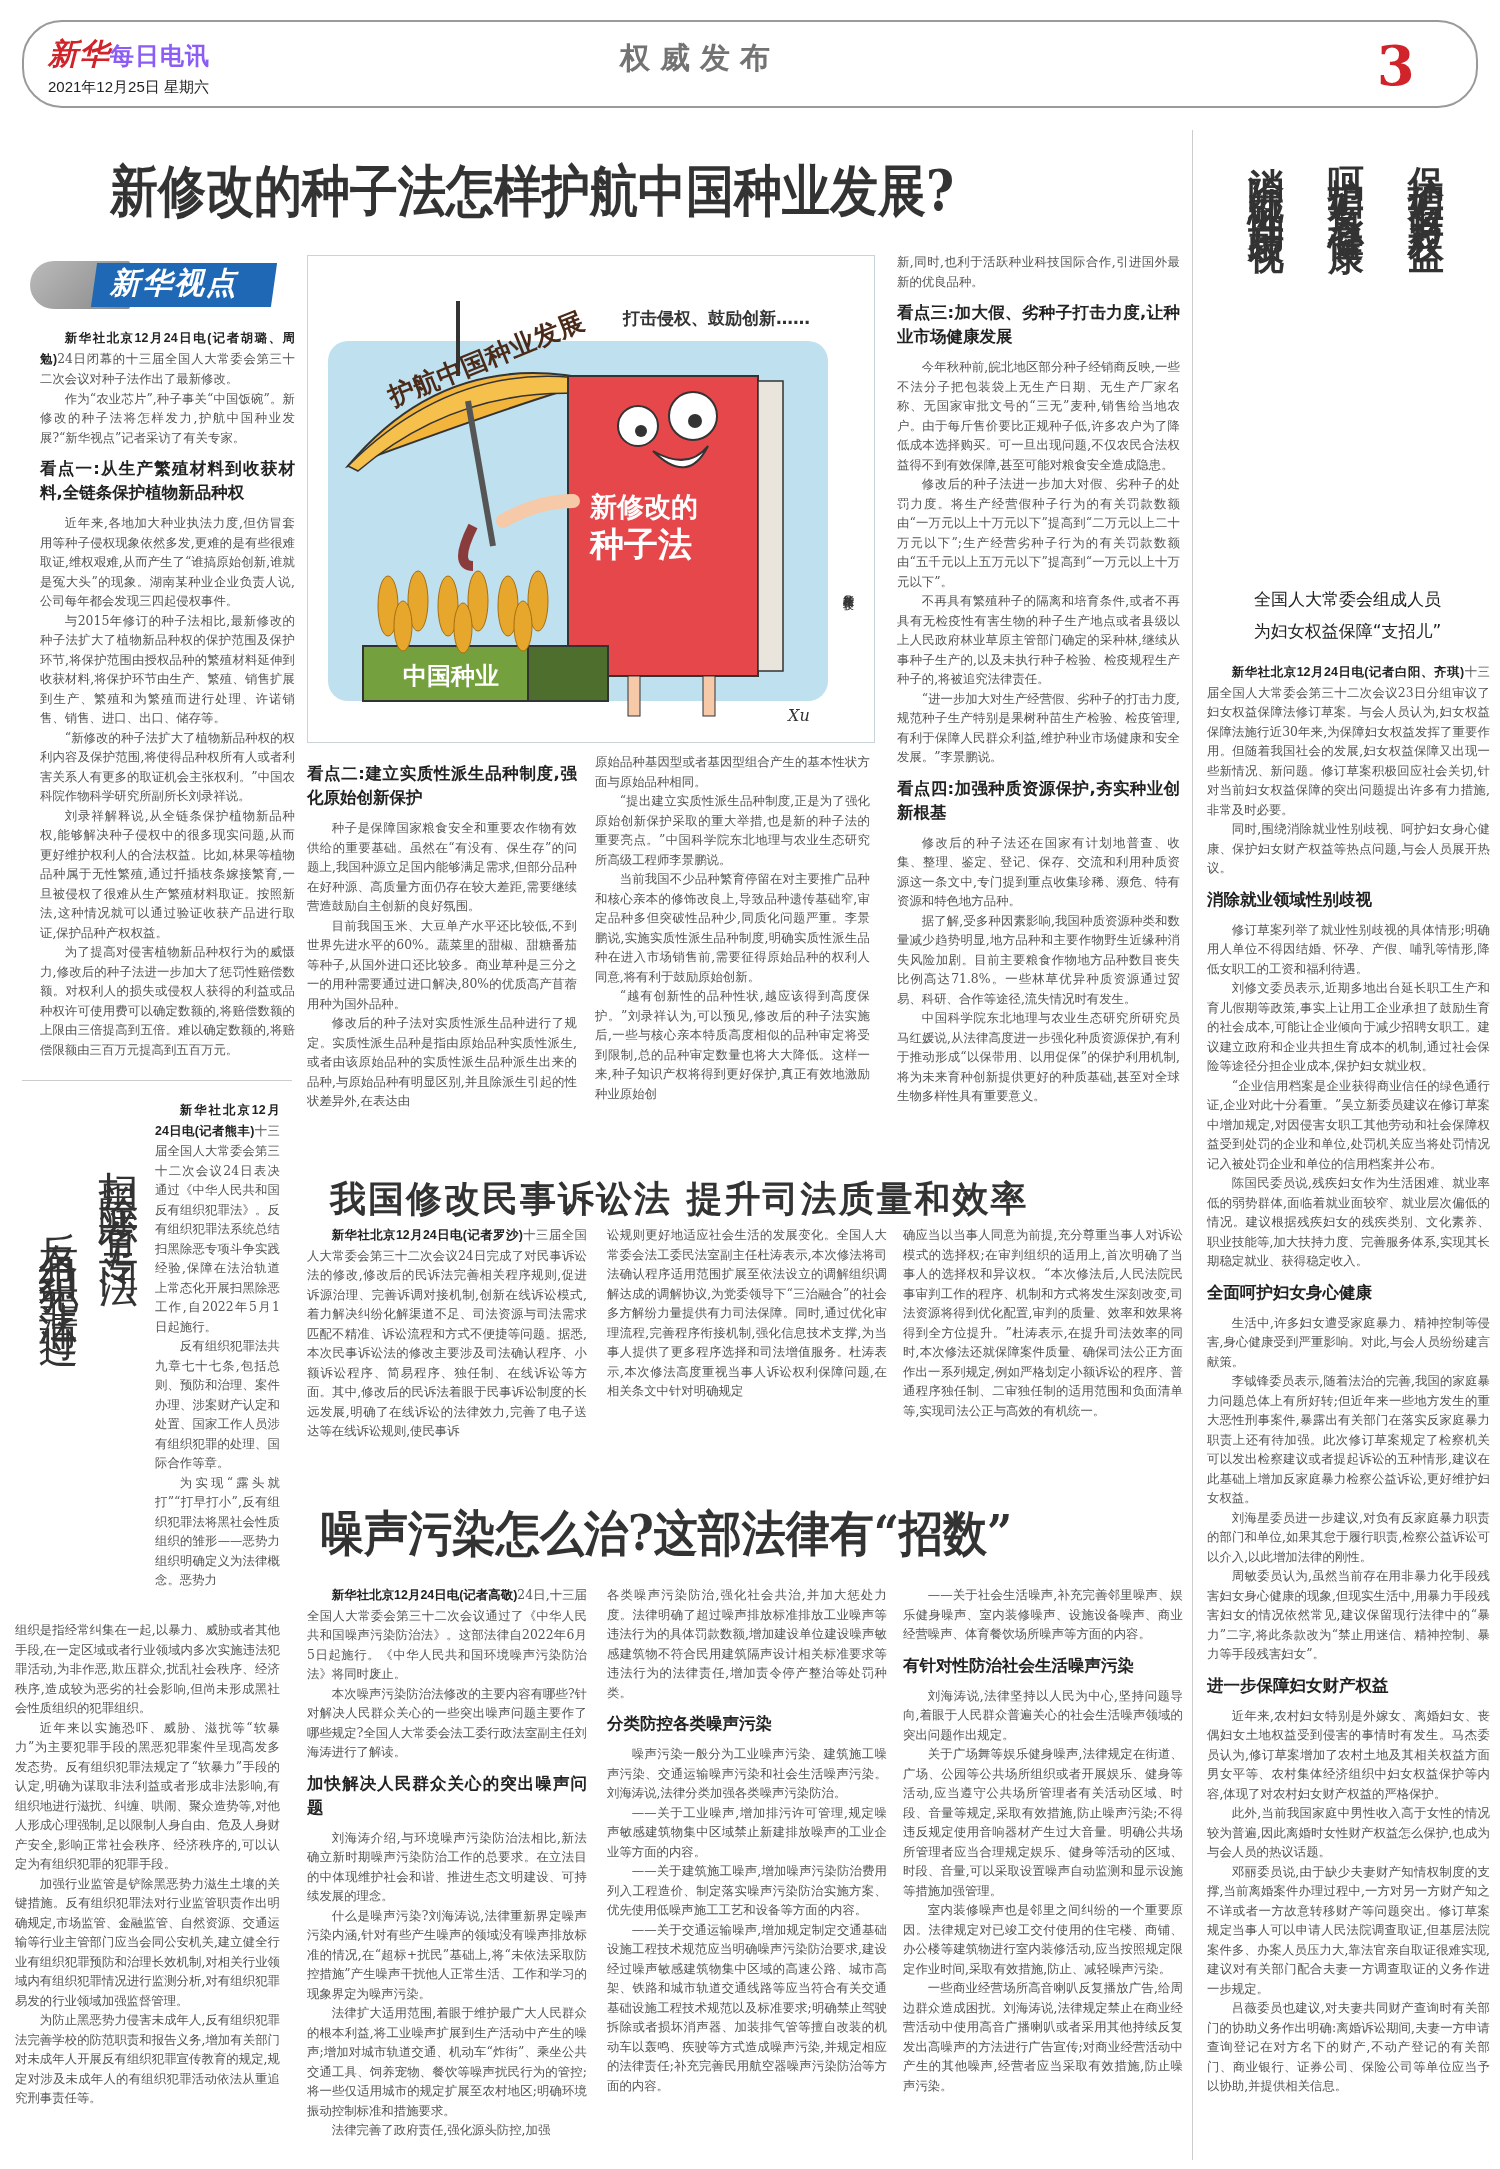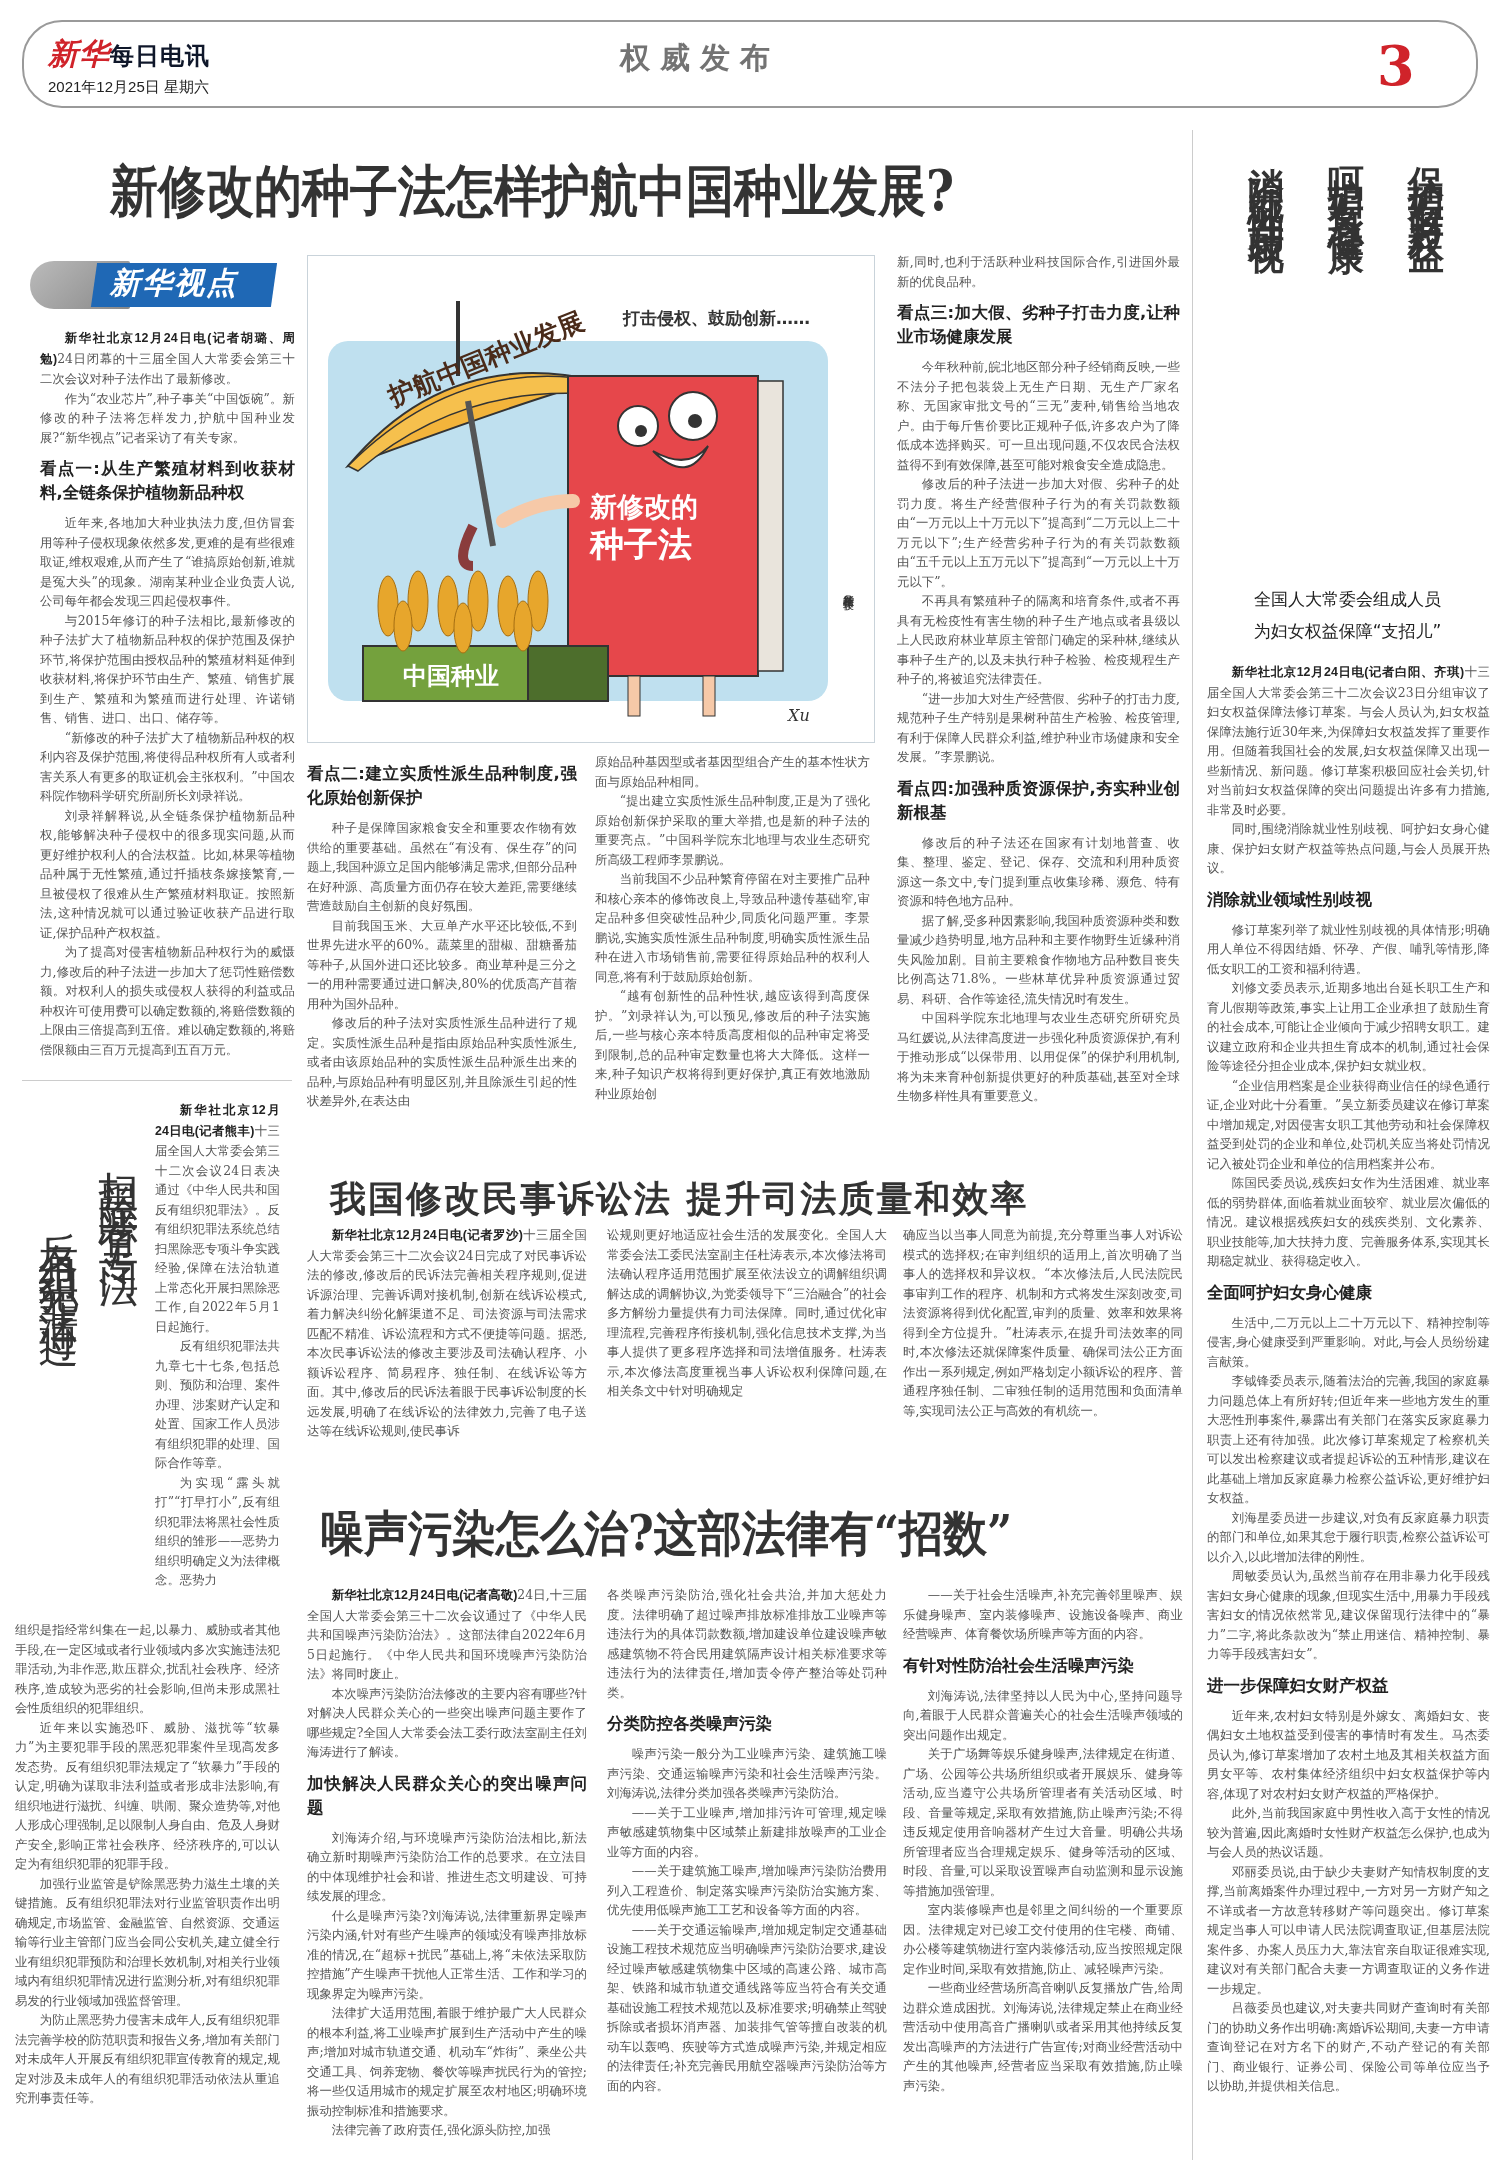--- a/index.html
+++ b/index.html
@@ -1,20 +1,20 @@
 <!DOCTYPE html>
 <html><head>
 <meta charset="utf-8">
 <style>
 *{box-sizing:border-box;margin:0;padding:0}
 body{width:1500px;height:2169px;background:#fff;font-family:"DejaVu Serif","Liberation Serif",serif;color:#333;position:relative;overflow:hidden}
 .abs{position:absolute}
 .masthead{left:22px;top:20px;width:1456px;height:88px;border:2px solid #9a9a9a;border-radius:40px;background:#fff}
 .logo{left:48px;top:34px;color:#d0232a;font-size:30px;font-weight:bold;font-style:italic;letter-spacing:1px}
-.logo .sub{font-style:normal;font-size:24px;color:#0f172a}
+.logo .sub{font-style:normal;font-size:24px;color:#8b5cf6}
 .date{left:48px;top:78px;font-family:"Liberation Sans",sans-serif;font-size:15px;color:#222}
 .section{left:620px;top:38px;font-size:30px;font-weight:bold;color:#737373;letter-spacing:10px}
 .pagenum{left:1377px;top:34px;font-size:54px;font-weight:bold;color:#d0232a}
 .headline{font-weight:bold;color:#333;font-family:"DejaVu Serif",serif}
 .h1{left:110px;top:160px;font-size:48px;letter-spacing:0px;transform:scaleY(1.15)}
 .col{font-size:12.4px;line-height:19.5px;color:#555;text-align:justify}
 .col p{text-indent:2em}
 .col .lead{color:#222;font-weight:bold;font-family:"Liberation Sans",sans-serif}
 .subhead{font-family:"DejaVu Sans",sans-serif;font-weight:bold;font-size:16.5px;color:#222;line-height:24px;margin:10px 0 8px}
 .subhead.center{text-align:left}
@@ -133,21 +133,21 @@
 </div>
 <div class="abs col" style="left:1207px;top:662px;width:283px;">
   <p><span class="lead">新华社北京12月24日电(记者白阳、齐琪)</span><span>十三届全国人大常委会第三十二次会议23日分组审议了妇女权益保障法修订草案。与会人员认为,妇女权益保障法施行近30年来,为保障妇女权益发挥了重要作用。但随着我国社会的发展,妇女权益保障又出现一些新情况、新问题。修订草案积极回应社会关切,针对当前妇女权益保障的突出问题提出许多有力措施,非常及时必要。</span></p>
   <p>同时,围绕消除就业性别歧视、呵护妇女身心健康、保护妇女财产权益等热点问题,与会人员展开热议。</p>
   <div class="subhead center">消除就业领域性别歧视</div>
   <p>修订草案列举了就业性别歧视的具体情形;明确用人单位不得因结婚、怀孕、产假、哺乳等情形,降低女职工的工资和福利待遇。</p>
   <p>刘修文委员表示,近期多地出台延长职工生产和育儿假期等政策,事实上让用工企业承担了鼓励生育的社会成本,可能让企业倾向于减少招聘女职工。建议建立政府和企业共担生育成本的机制,通过社会保险等途径分担企业成本,保护妇女就业权。</p>
   <p>“企业信用档案是企业获得商业信任的绿色通行证,企业对此十分看重。”吴立新委员建议在修订草案中增加规定,对因侵害女职工其他劳动和社会保障权益受到处罚的企业和单位,处罚机关应当将处罚情况记入被处罚企业和单位的信用档案并公布。</p>
   <p>陈国民委员说,残疾妇女作为生活困难、就业率低的弱势群体,面临着就业面较窄、就业层次偏低的情况。建议根据残疾妇女的残疾类别、文化素养、职业技能等,加大扶持力度、完善服务体系,实现其长期稳定就业、获得稳定收入。</p>
   <div class="subhead center">全面呵护妇女身心健康</div>
-  <p>生活中,二万元以上二十万元以下、精神控制等侵害,身心健康受到严重影响。对此,与会人员纷纷建言献策。</p>
+  <p>生活中,许多妇女遭受家庭暴力、精神控制等侵害,身心健康受到严重影响。对此,与会人员纷纷建言献策。</p>
   <p>李钺锋委员表示,随着法治的完善,我国的家庭暴力问题总体上有所好转;但近年来一些地方发生的重大恶性刑事案件,暴露出有关部门在落实反家庭暴力职责上还有待加强。此次修订草案规定了检察机关可以发出检察建议或者提起诉讼的五种情形,建议在此基础上增加反家庭暴力检察公益诉讼,更好维护妇女权益。</p>
   <p>刘海星委员进一步建议,对负有反家庭暴力职责的部门和单位,如果其怠于履行职责,检察公益诉讼可以介入,以此增加法律的刚性。</p>
   <p>周敏委员认为,虽然当前存在用非暴力化手段残害妇女身心健康的现象,但现实生活中,用暴力手段残害妇女的情况依然常见,建议保留现行法律中的“暴力”二字,将此条款改为“禁止用迷信、精神控制、暴力等手段残害妇女”。</p>
   <div class="subhead center">进一步保障妇女财产权益</div>
   <p>近年来,农村妇女特别是外嫁女、离婚妇女、丧偶妇女土地权益受到侵害的事情时有发生。马杰委员认为,修订草案增加了农村土地及其相关权益方面男女平等、农村集体经济组织中妇女权益保护等内容,体现了对农村妇女财产权益的严格保护。</p>
   <p>此外,当前我国家庭中男性收入高于女性的情况较为普遍,因此离婚时女性财产权益怎么保护,也成为与会人员的热议话题。</p>
   <p>邓丽委员说,由于缺少夫妻财产知情权制度的支撑,当前离婚案件办理过程中,一方对另一方财产知之不详或者一方故意转移财产等问题突出。修订草案规定当事人可以申请人民法院调查取证,但基层法院案件多、办案人员压力大,靠法官亲自取证很难实现,建议对有关部门配合夫妻一方调查取证的义务作进一步规定。</p>
   <p>吕薇委员也建议,对夫妻共同财产查询时有关部门的协助义务作出明确:离婚诉讼期间,夫妻一方申请查询登记在对方名下的财产,不动产登记的有关部门、商业银行、证券公司、保险公司等单位应当予以协助,并提供相关信息。</p>
 </div>
 

